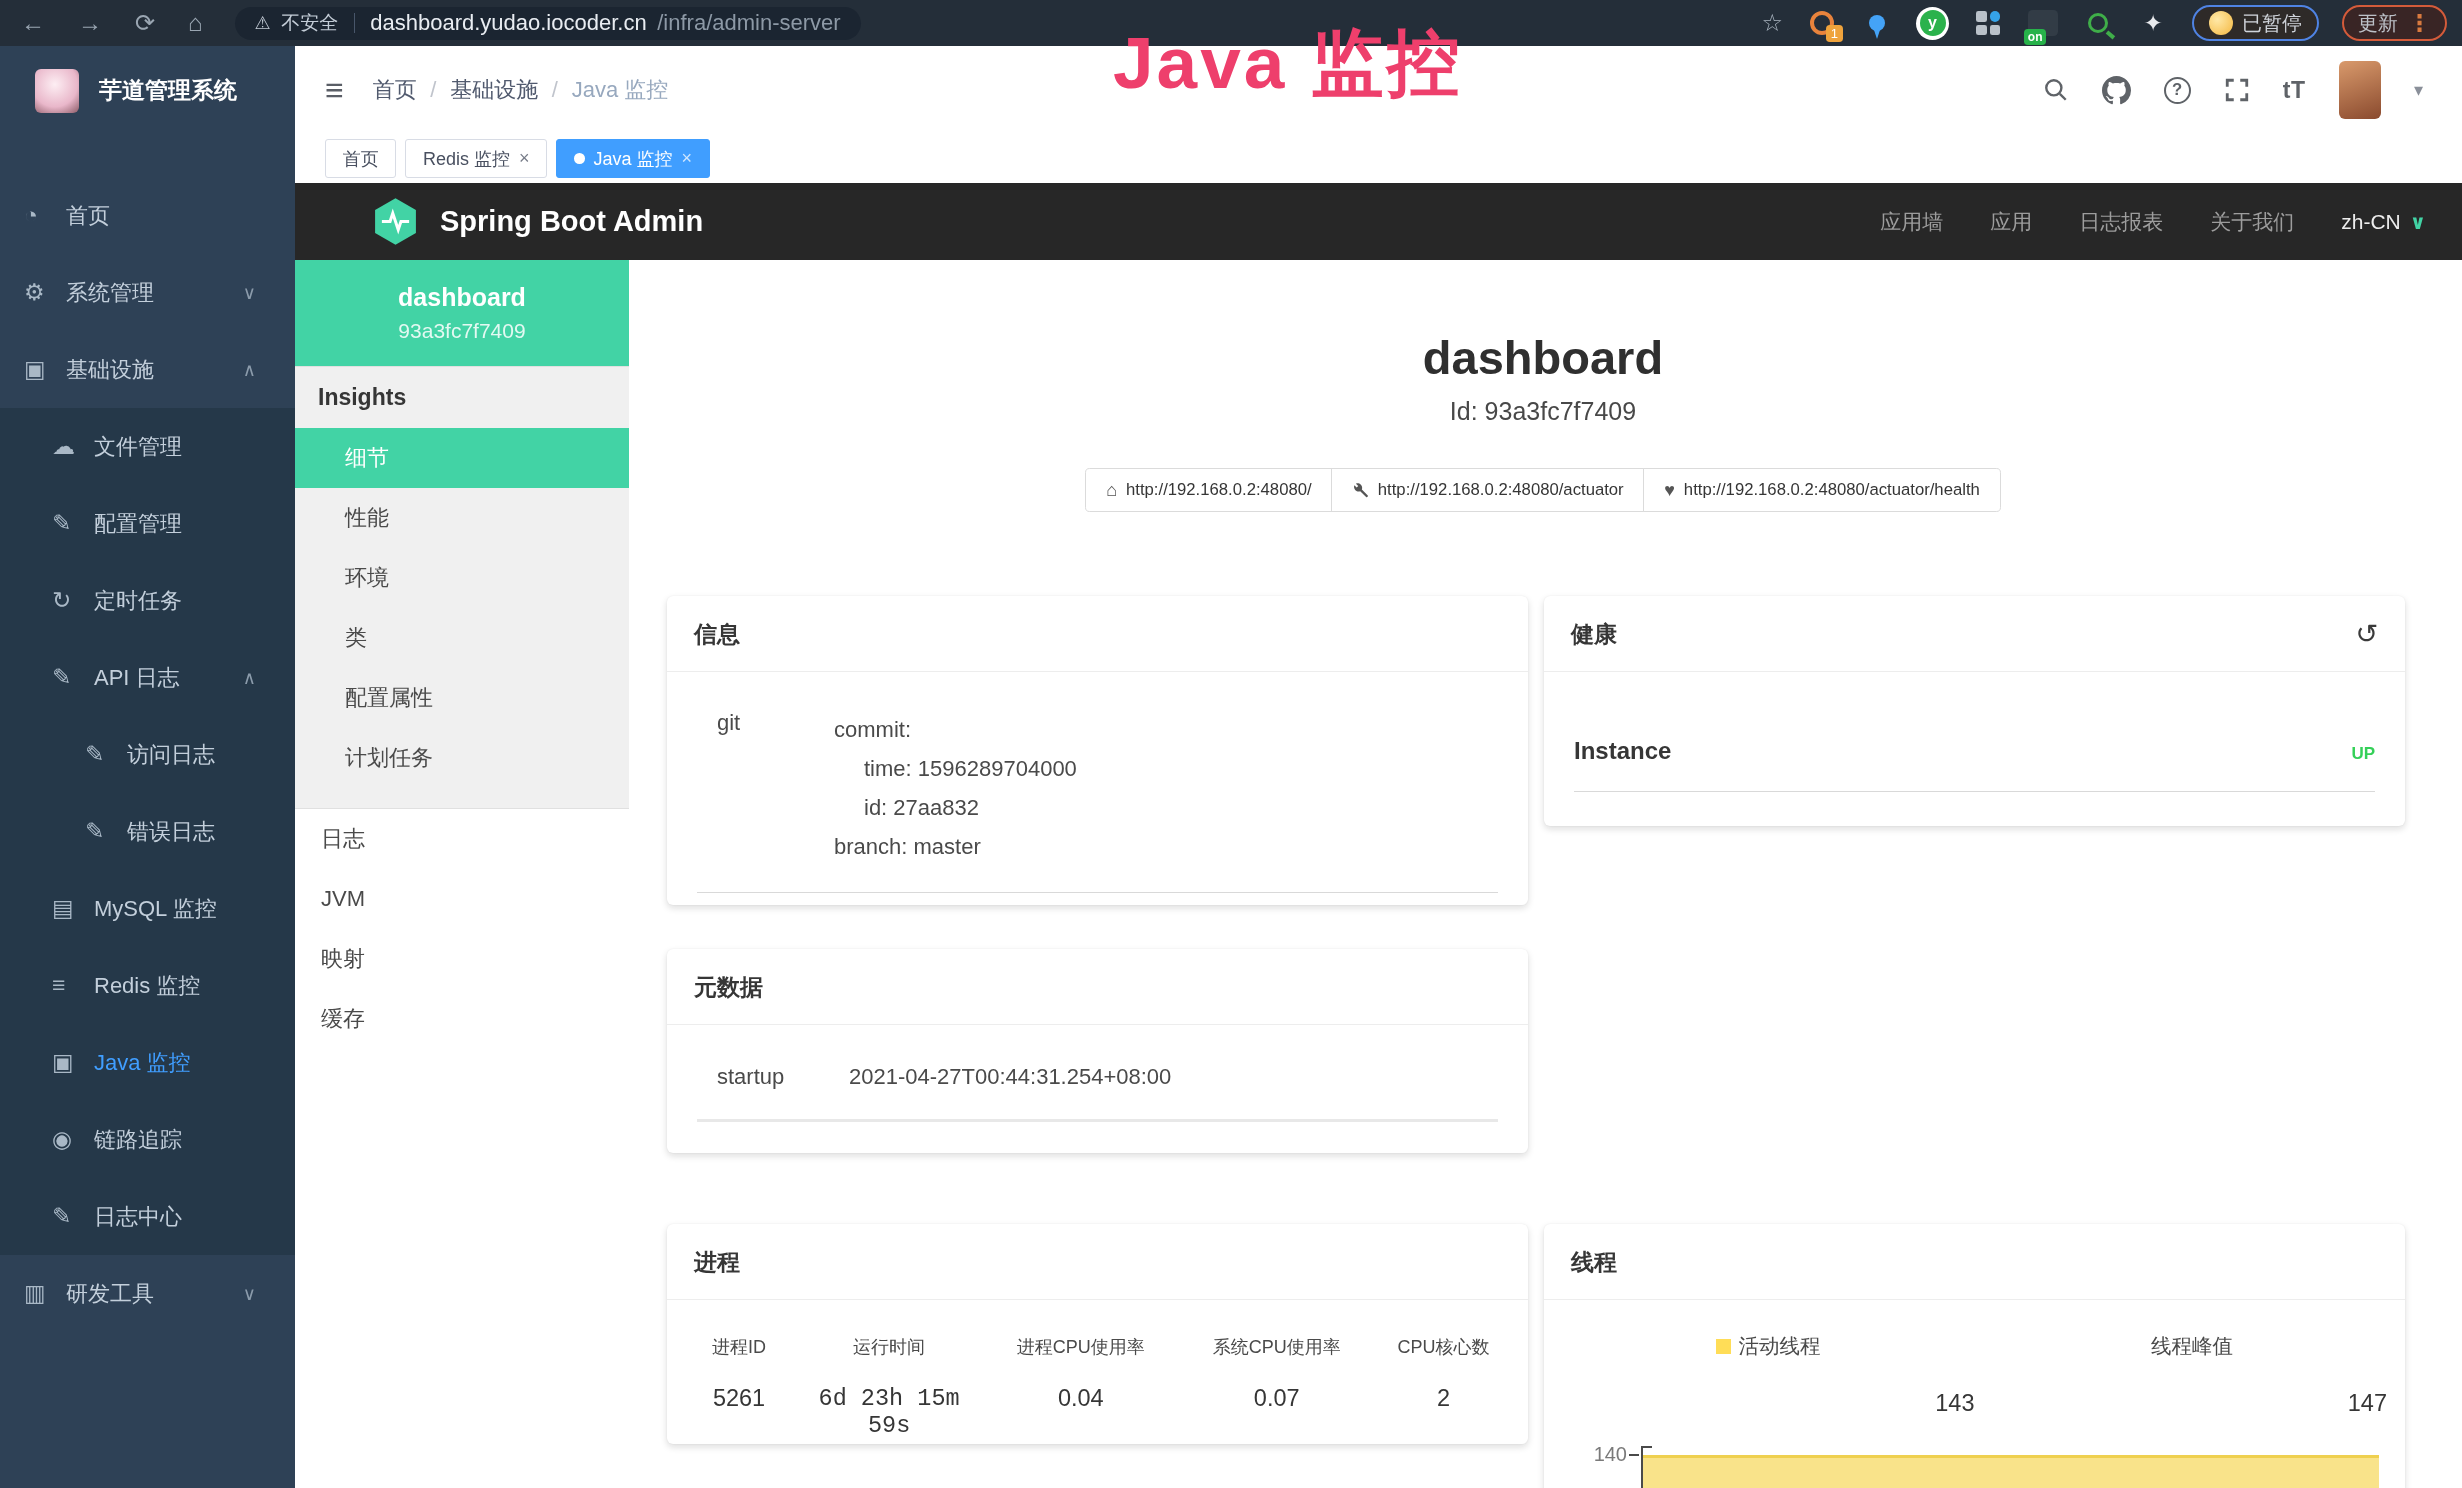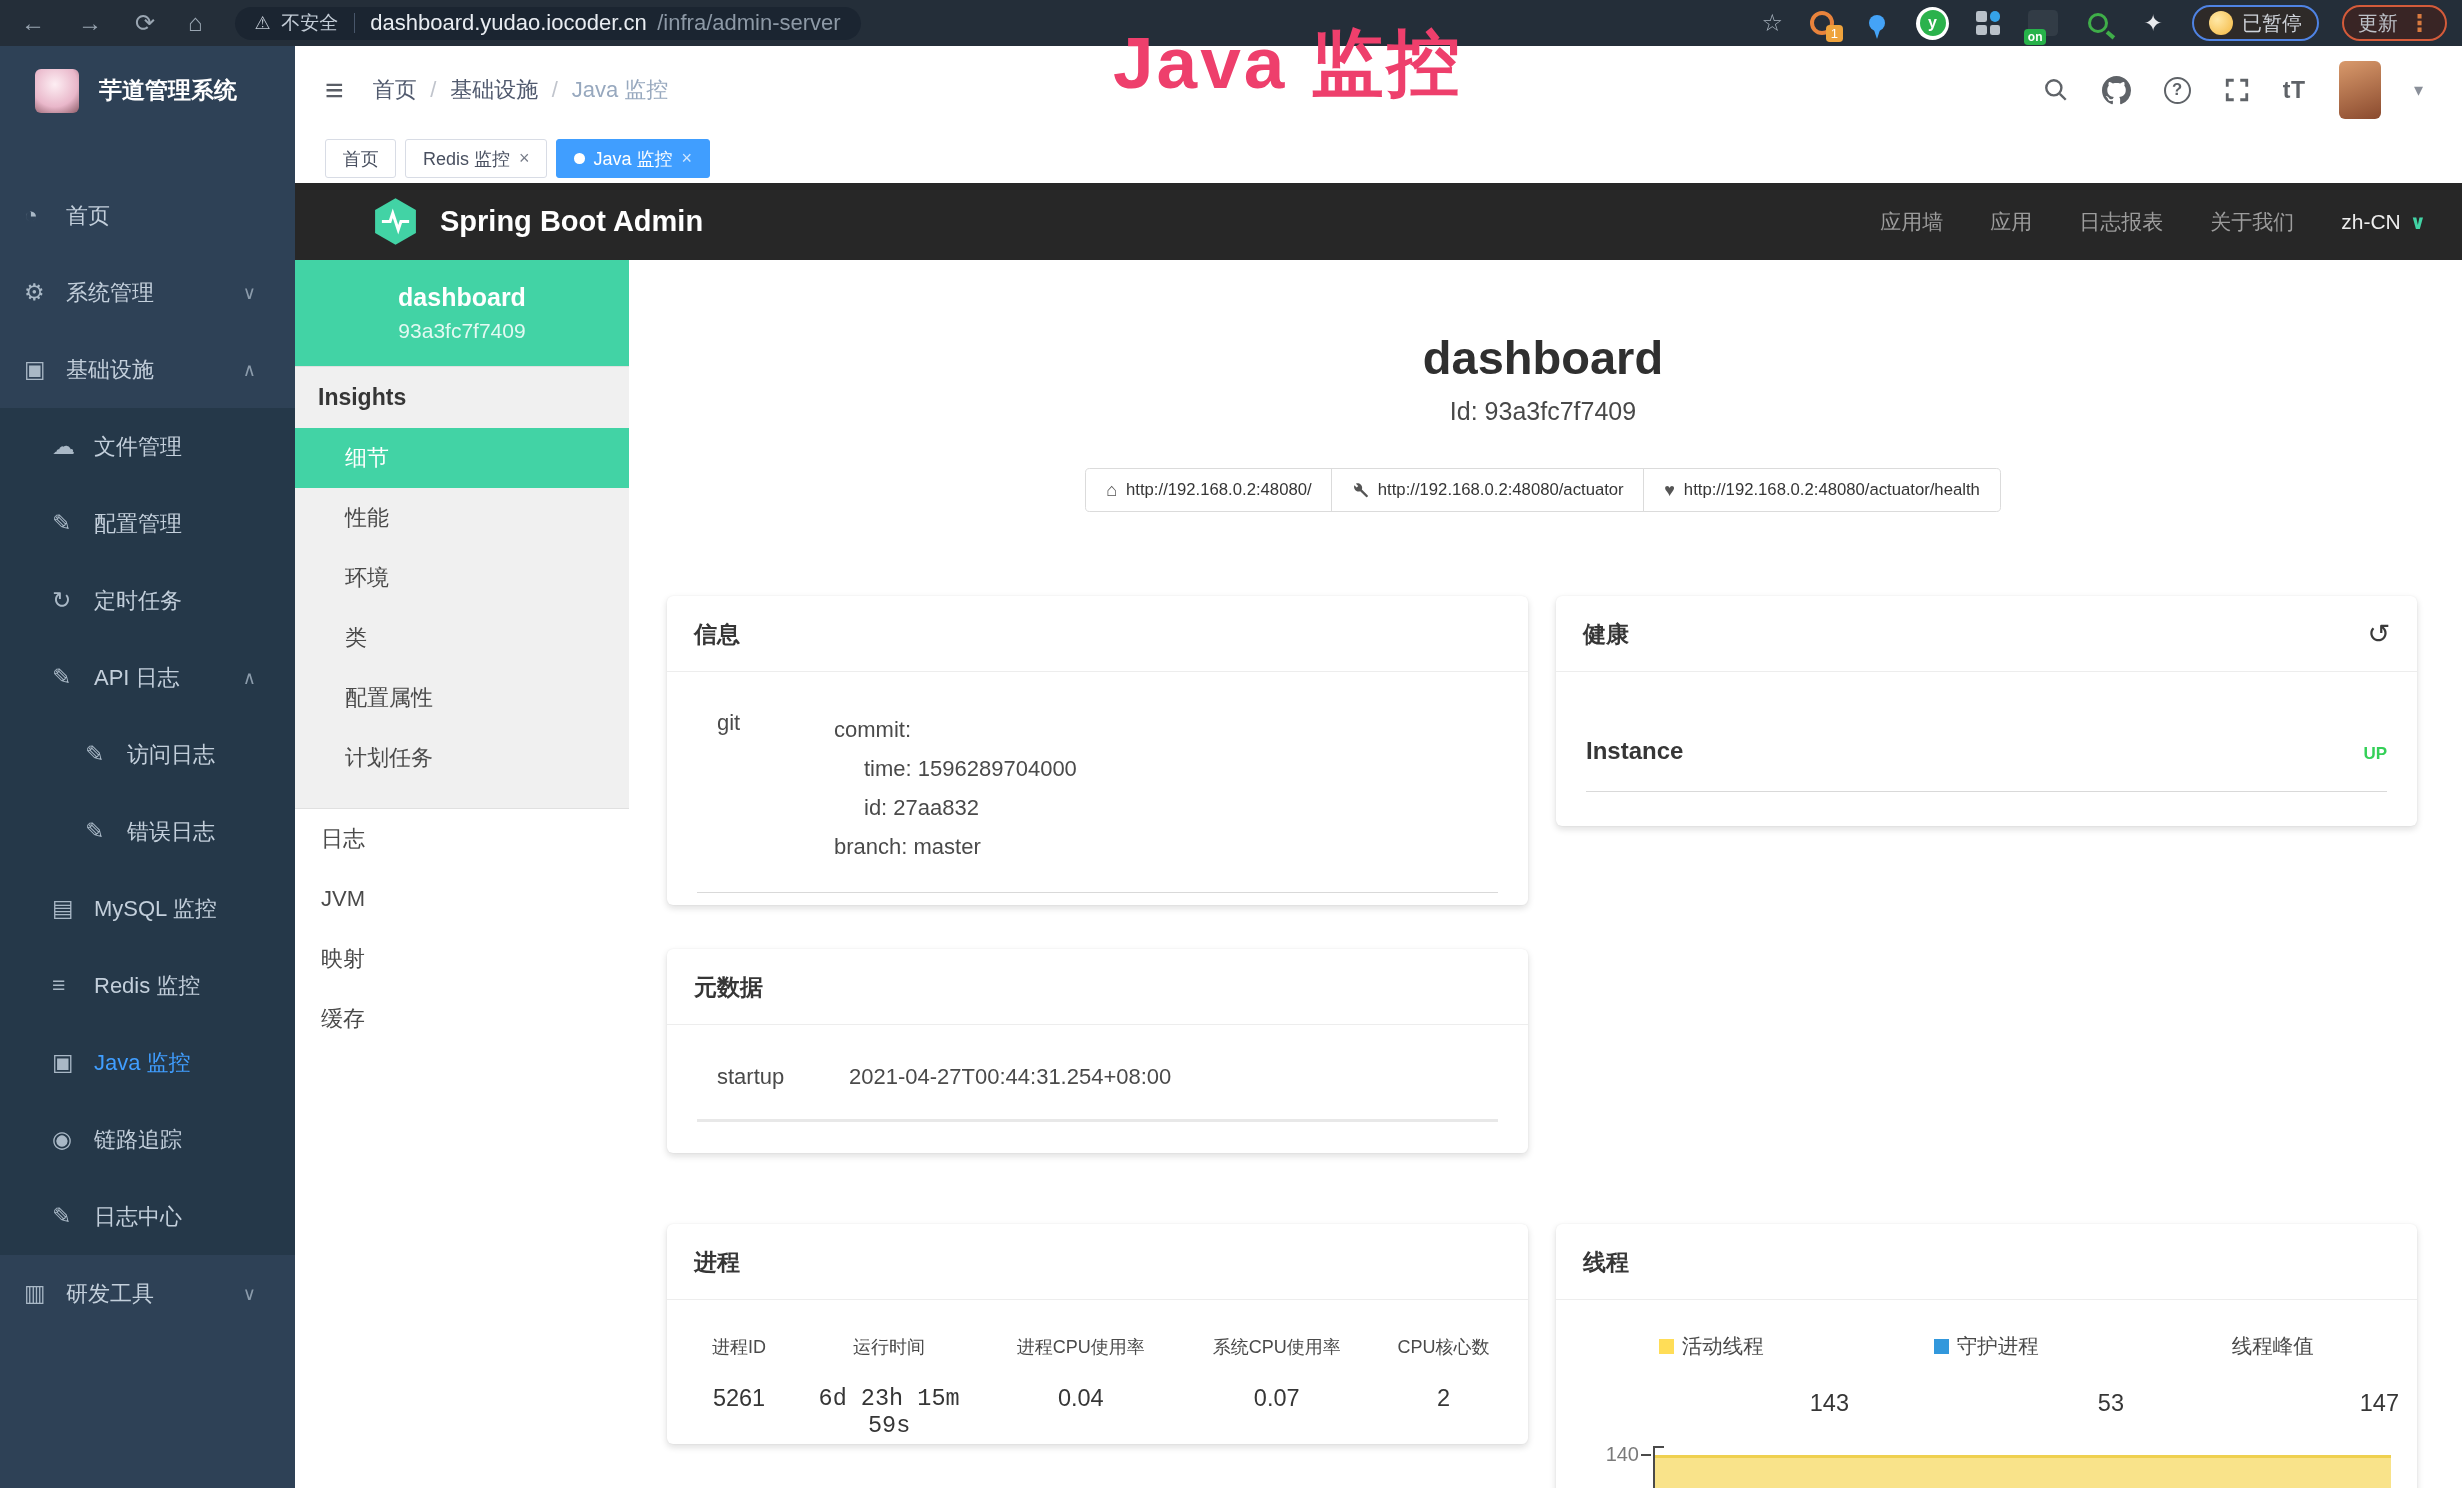--- a/index.html
+++ b/index.html
@@ -125,21 +125,21 @@
   .content{flex:1;min-width:0;padding:0 43px 0 38px;overflow:hidden;}
   .page-title{margin-top:70px;text-align:center;font-size:47px;font-weight:bold;color:#2f2f2f;}
   .page-sub{margin-top:12px;text-align:center;font-size:25px;color:#484848;}
   .endpoints{margin-top:42px;display:flex;justify-content:center;}
   .ep{display:flex;align-items:center;gap:9px;height:44px;padding:0 20px;background:#fff;
       border:1.5px solid #dbdbdb;font-size:16.7px;color:#363636;margin-left:-1.5px;}
   .ep:first-child{border-radius:4.6px 0 0 4.6px;margin-left:0;}
   .ep:last-child{border-radius:0 4.6px 4.6px 0;}
   .ep .glyph{color:#555;font-size:18px;line-height:1;}
 
-  .cards-row{display:flex;gap:28px;align-items:flex-start;}
+  .cards-row{display:flex;gap:16px;align-items:flex-start;}
   .row1{margin-top:84px;}
   .row2{margin-top:44px;}
   .row3{margin-top:71px;}
   .card{background:#fff;border-radius:6px;
         box-shadow:0 3px 7.6px rgba(15,15,15,.14),0 0 1.5px rgba(15,15,15,.08);overflow:hidden;}
   .card-header{display:flex;justify-content:space-between;align-items:center;
         padding:23px 27px 21px;border-bottom:1.5px solid #ededed;font-weight:bold;font-size:23px;color:#363636;}
   .hist{font-weight:normal;font-size:27px;color:#3a3a3a;line-height:1;}
 
   .card.info{width:861px;height:309px;}
@@ -596,27 +596,20 @@
                 <div class="legend">
 
                     <div class="leg">
                       <div class="leg-top">
                         <span class="swatch" style="background: rgb(255, 221, 87);"></span>
                         <span>活动线程</span>
                       </div>
                       <div class="leg-val">143</div>
                     </div>
 
-                    <div class="leg">
-                      <div class="leg-top">
-                        <span class="swatch" style="background: rgb(50, 152, 220);"></span>
-                        <span>守护进程</span>
-                      </div>
-                      <div class="leg-val">53</div>
-                    </div>
 
                     <div class="leg">
                       <div class="leg-top">
                         <span class="swatch"></span>
                         <span>线程峰值</span>
                       </div>
                       <div class="leg-val">147</div>
                     </div>
                   </div>
                 <div class="chart">

